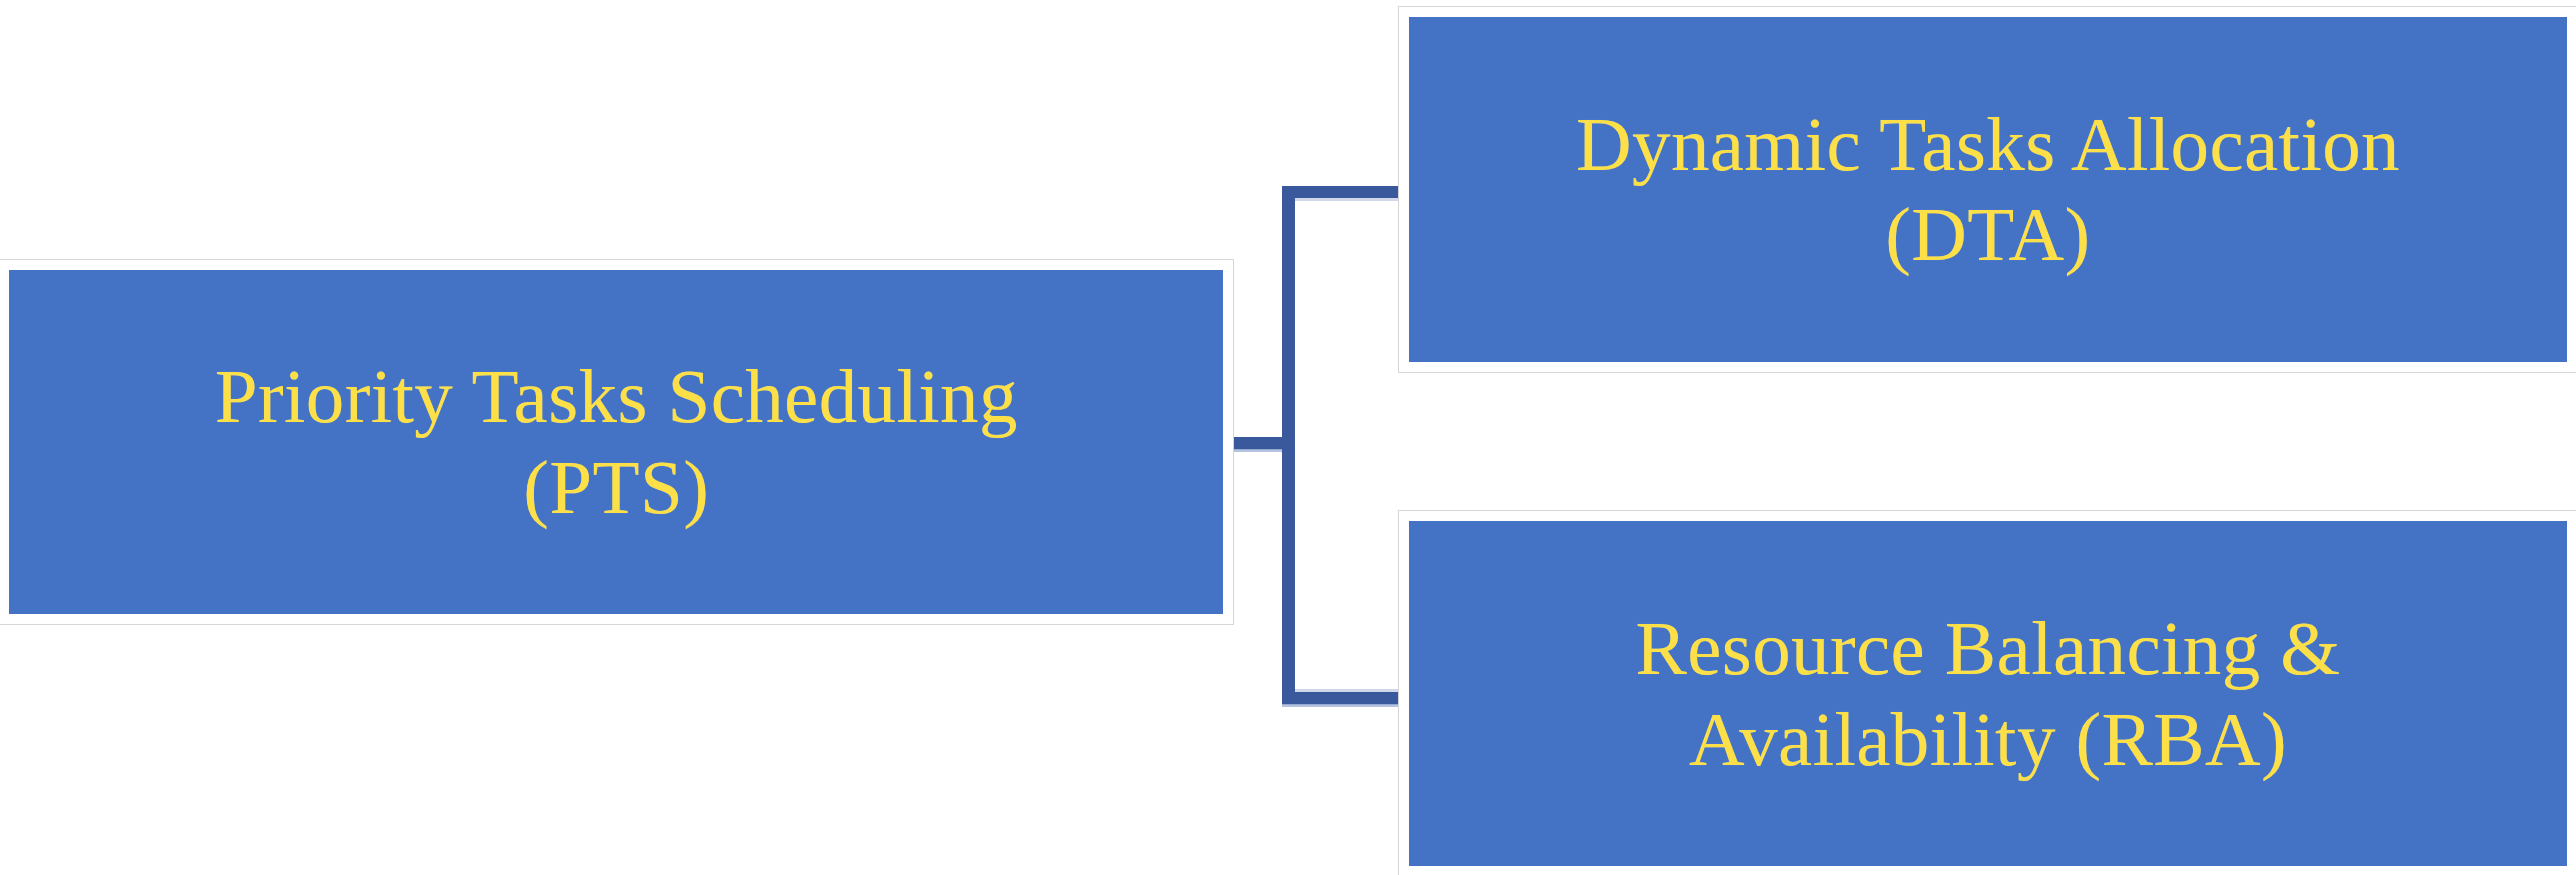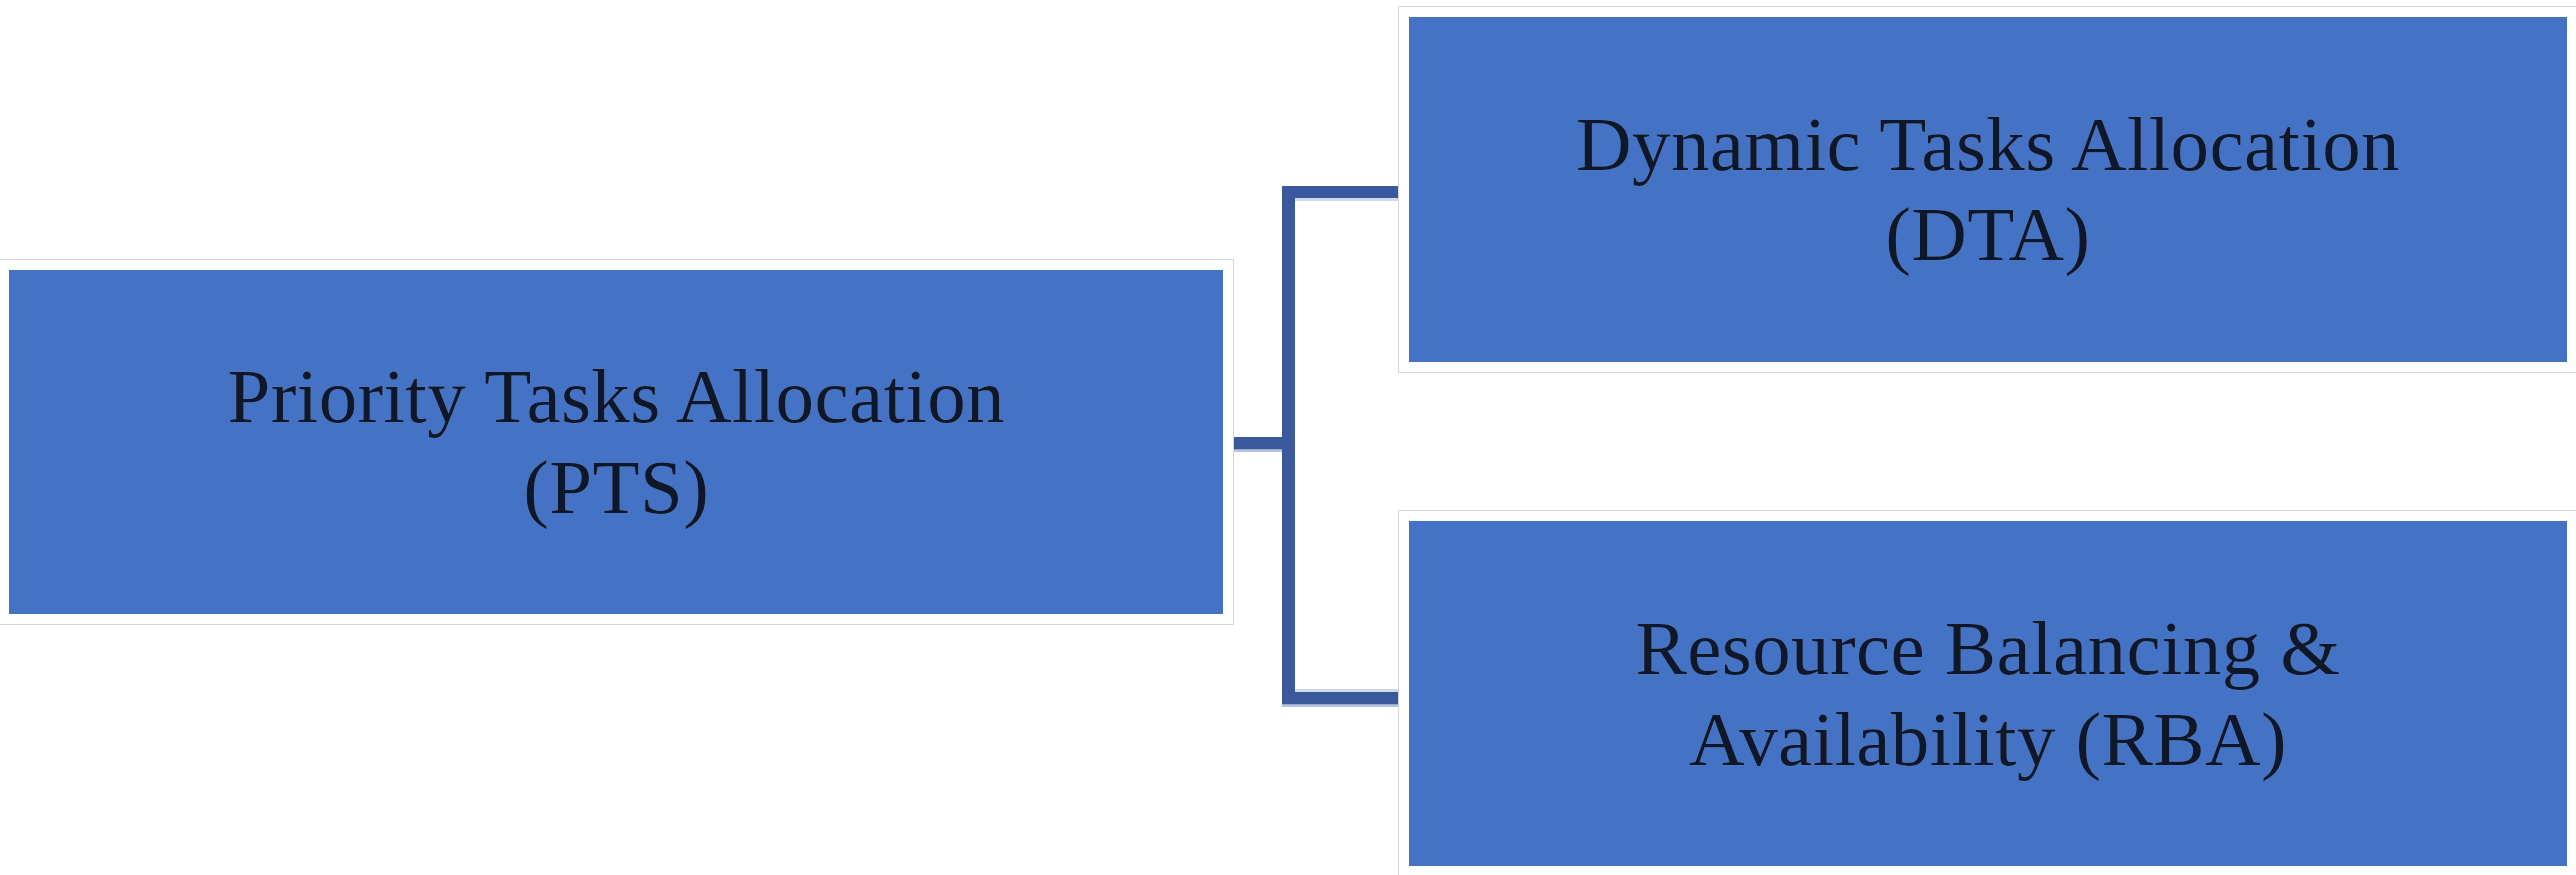--- a/index.html
+++ b/index.html
@@ -33,21 +33,21 @@
     height: 100%;
     box-sizing: border-box;
     background: #4472c4;
     display: flex;
     align-items: center;
     justify-content: center;
     text-align: center;
     padding: 0 34px;
   }
   .node-label {
-    color: #0f172a;
+    color: #fde047;
     font-size: 77px;
     line-height: 1.18;
     letter-spacing: 0.4px;
     font-weight: 400;
     white-space: pre-line;
     text-shadow: 0 0 0.8px rgba(255,255,255,0.35);
   }
 
   
   #node-pts {
@@ -157,21 +157,21 @@
     <div class="conn" id="conn-branch-top"></div>
     <div class="conn-shadow" id="conn-branch-top-inner-shadow"></div>
 
     <div class="conn" id="conn-branch-bottom"></div>
     <div class="conn-shadow" id="conn-branch-bottom-inner-shadow"></div>
     <div class="conn-shadow" id="conn-branch-bottom-shadow"></div>
   </div>
 
   <div class="node" id="node-pts">
     <div class="node-fill">
-      <span class="node-label">Priority Tasks Allocation
+      <span class="node-label">Priority Tasks Scheduling
 (PTS)</span>
     </div>
   </div>
 
   <div class="node" id="node-dta">
     <div class="node-fill">
       <span class="node-label">Dynamic Tasks Allocation
 (DTA)</span>
     </div>
   </div>

